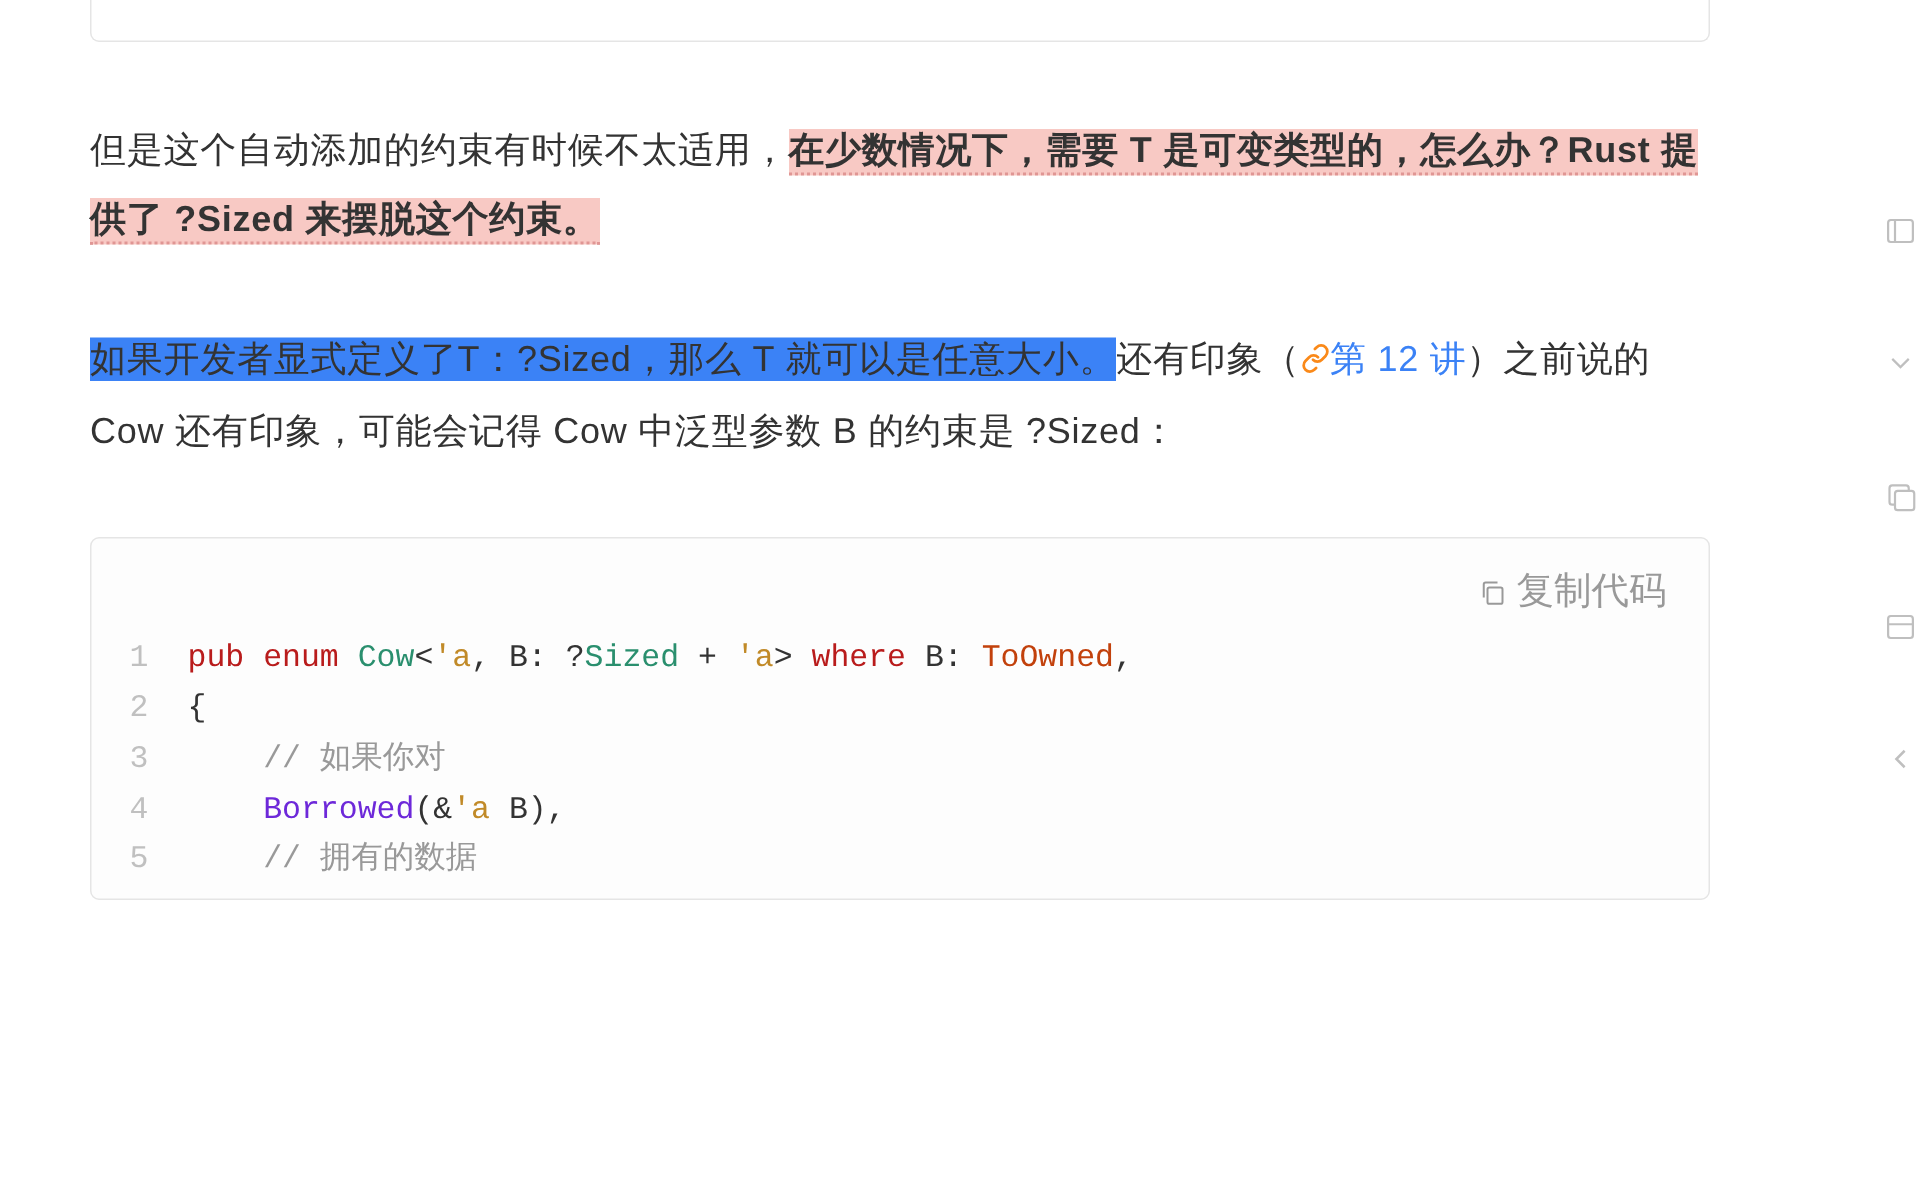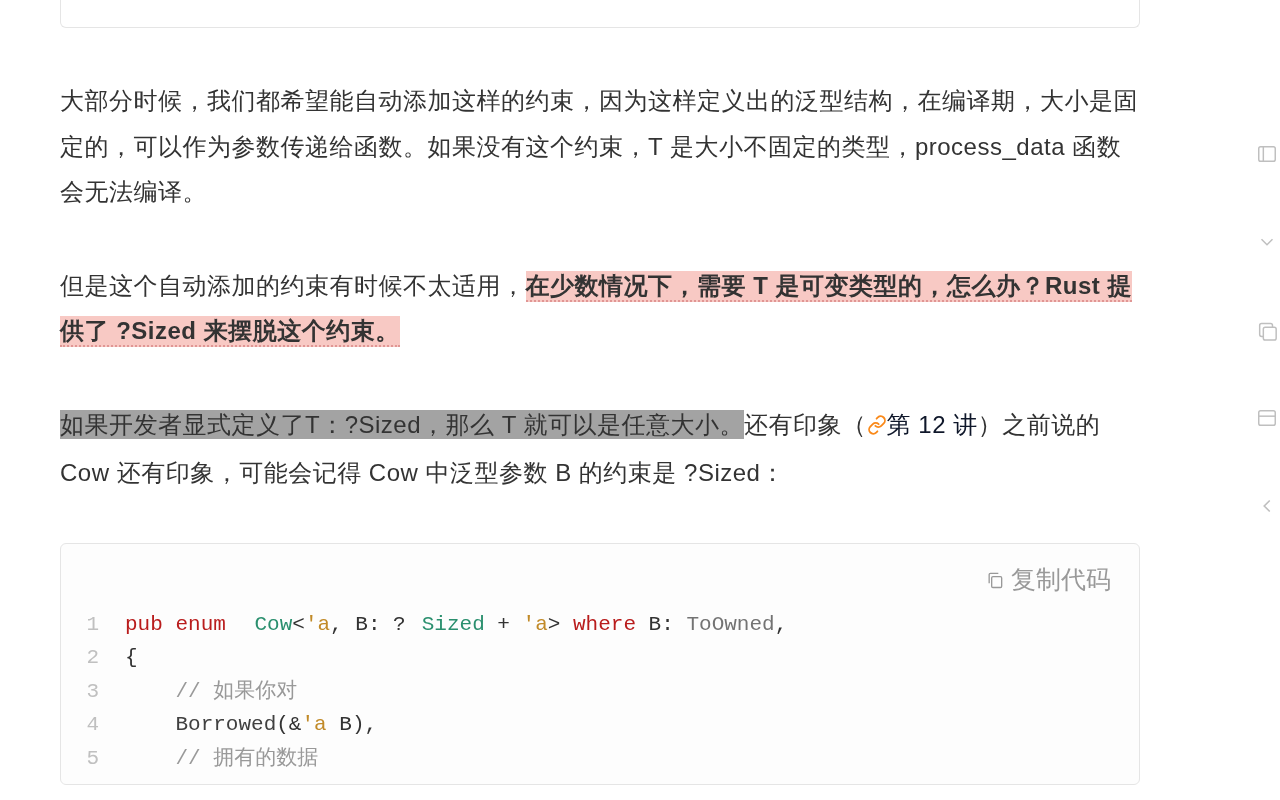--- a/index.html
+++ b/index.html
@@ -28,25 +28,25 @@
     letter-spacing: 0.5px;
     margin-bottom: 48px;
   }
   .red-highlight {
     background: #f8c9c4;
     border-bottom: 2px dotted rgba(200,100,100,0.5);
     font-weight: 700;
     padding: 1px 0;
   }
   .green-highlight {
-    background: #a3a3a3;
+    background: #3b82f6;
     padding: 1px 0;
   }
   a.inline-link {
-    color: #0f172a;
+    color: #3b82f6;
     text-decoration: none;
   }
   .link-icon {
     display: inline-block;
     vertical-align: -2px;
   }
   .code-card {
     border: 1px solid #e5e5e5;
     border-radius: 6px;
     background: #fdfdfd;
@@ -73,24 +73,24 @@
   .ln {
     width: 64px;
     text-align: right;
     padding-right: 26px;
     color: #c0c0c0;
     user-select: none;
     flex-shrink: 0;
   }
   .code-text { white-space: pre; color: #333; }
   .tok-kw { color: #b91c1c; }
-  .tok-type { color: #2a8f6e; margin-left: 16px; }
-  .tok-fn { color: #404040; }
+  .tok-type { color: #2a8f6e; }
+  .tok-fn { color: #6d28d9; }
   .tok-str { color: #c18a28; }
-  .tok-trait { color: #737373; }
+  .tok-trait { color: #c2410c; }
   .tok-cmt { color: #999999; }
   .sidebar {
     position: fixed;
     right: 0;
     top: 130px;
     display: flex;
     flex-direction: column;
     gap: 40px;
     align-items: center;
     padding-right: 2px;
@@ -105,21 +105,20 @@
     cursor: pointer;
   }
 </style>
 </head>
 <body>
 
 <div class="content">
 
   <div class="card-top"></div>
 
-  <p class="paragraph">大部分时候，我们都希望能自动添加这样的约束，因为这样定义出的泛型结构，在编译期，大小是固定的，可以作为参数传递给函数。如果没有这个约束，T 是大小不固定的类型，process_data 函数会无法编译。</p>
 
   <p class="paragraph">
     <span>但是这个自动添加的约束有时候不太适用，</span><span class="red-highlight">在少数情况下，需要 T 是可变类型的，怎么办？Rust 提供了 ?Sized 来摆脱这个约束。</span>
   </p>
 
   <p class="paragraph">
     <span class="green-highlight">如果开发者显式定义了T：?Sized，那么 T 就可以是任意大小。</span><span>还有印象（</span><a href="#" class="inline-link"><span class="link-icon"><svg width="20" height="20" viewBox="0 0 24 24" fill="none" stroke="#fa8919" stroke-width="2.2" stroke-linecap="round" stroke-linejoin="round">
             <path d="M10 13a5 5 0 0 0 7.07 0l3-3a5 5 0 0 0-7.07-7.07l-1.5 1.5"></path>
             <path d="M14 11a5 5 0 0 0-7.07 0l-3 3a5 5 0 0 0 7.07 7.07l1.5-1.5"></path>
           </svg></span><span>第 12 讲</span></a><span>）之前说的 Cow 还有印象，可能会记得 Cow 中泛型参数 B 的约束是 ?Sized：</span>

